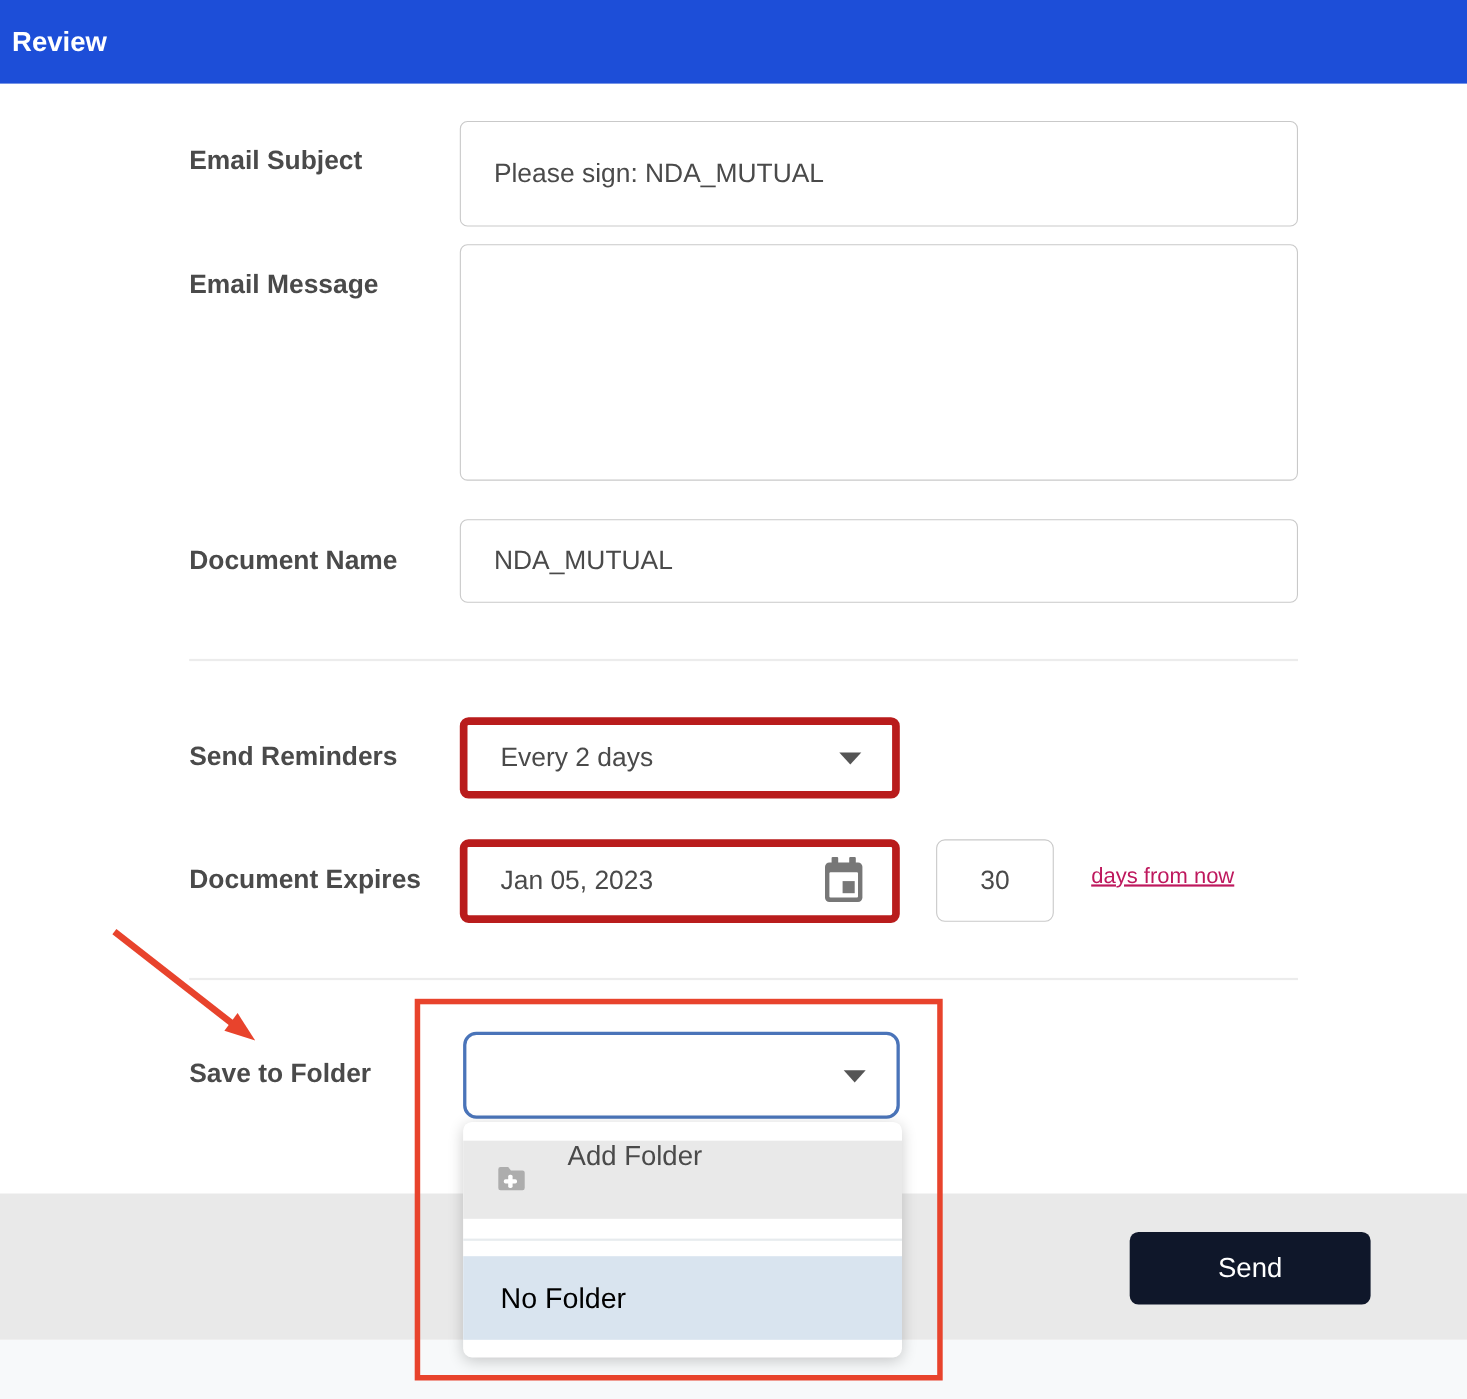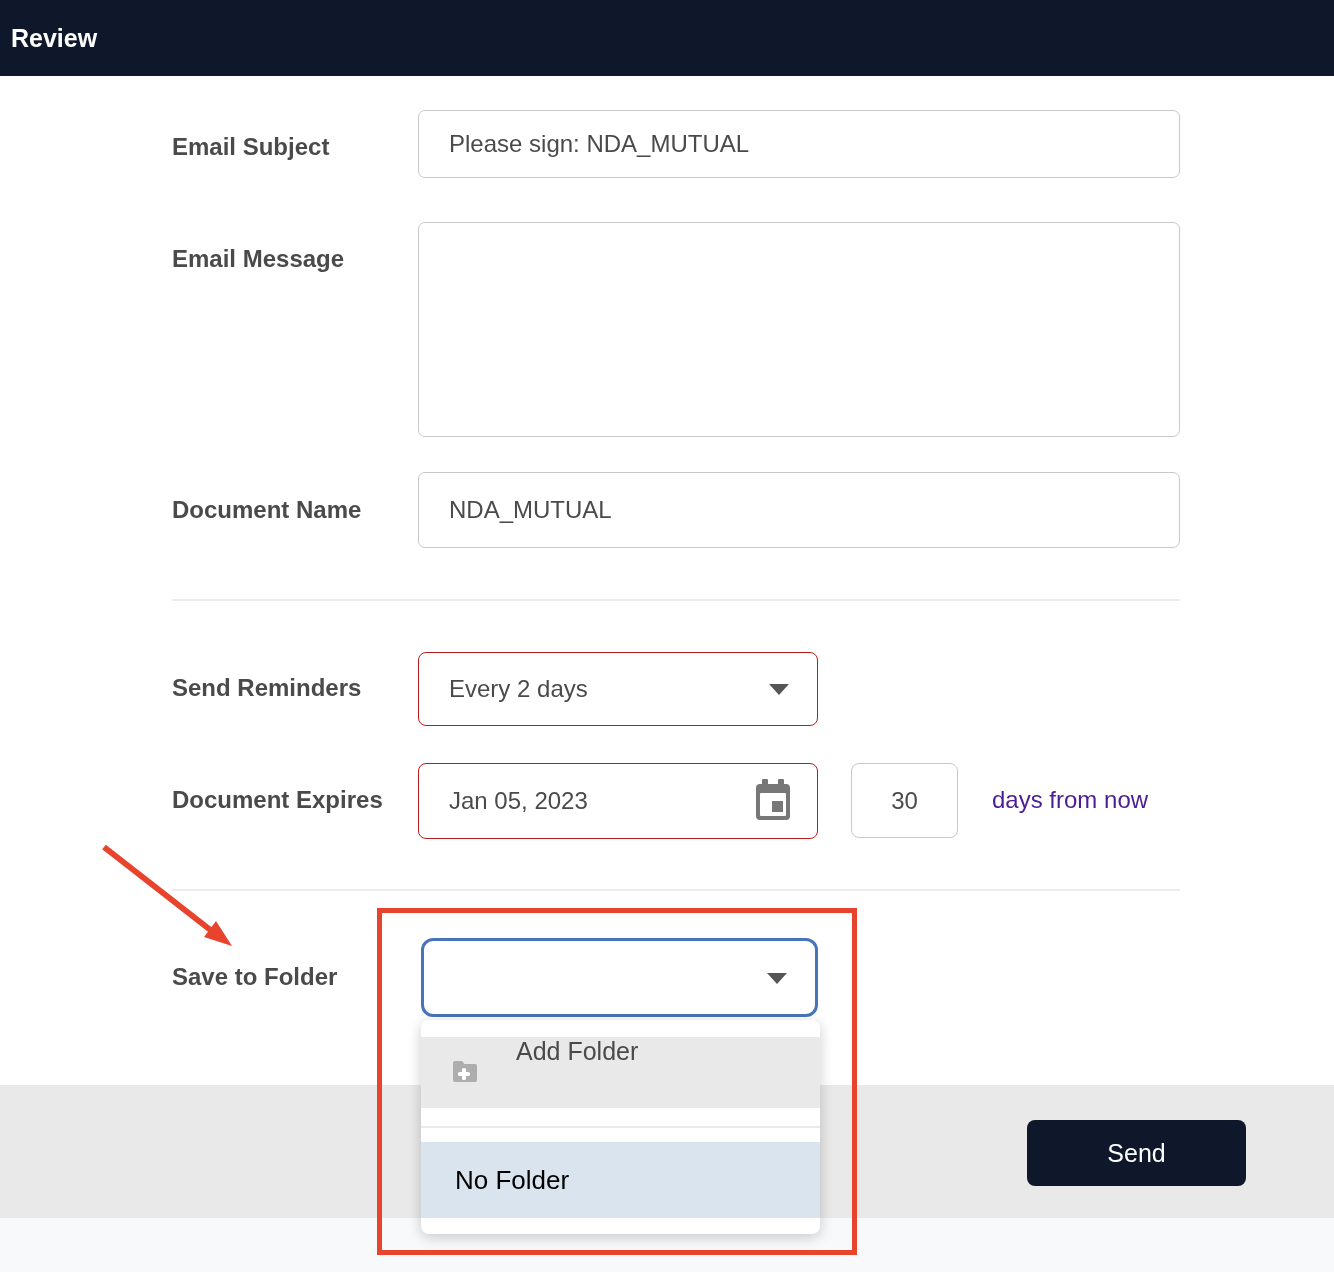--- a/index.html
+++ b/index.html
@@ -1,44 +1,44 @@
 <!DOCTYPE html>
 <html><head>
 <meta charset="utf-8">
 <style>
   html,body{margin:0;padding:0;}
   body{font-family:"Liberation Sans",sans-serif;background:#ffffff;}
   .screen{position:relative;width:1334px;height:1272px;background:#ffffff;overflow:hidden;}
 
   
-  .header{position:absolute;left:0;top:0;width:1334px;height:76px;background:#0f172a;}
+  .header{position:absolute;left:0;top:0;width:1334px;height:76px;background:#1d4ed8;}
   .header-title{position:absolute;left:11px;top:0;height:76px;line-height:76px;
     color:#ffffff;font-size:25px;font-weight:bold;}
 
   
   .flabel{position:absolute;left:172px;color:#4a4a4a;font-size:24px;font-weight:bold;}
 
   
   .tbox{position:absolute;left:418px;width:762px;background:#fff;border:1px solid #c9c9c9;
     border-radius:7px;box-sizing:border-box;font-family:"Liberation Sans",sans-serif;
     font-size:24px;color:#4a4a4a;padding:0 0 0 30px;outline:none;}
   .tarea{position:absolute;left:418px;width:762px;background:#fff;border:1px solid #c9c9c9;
     border-radius:7px;box-sizing:border-box;font-family:"Liberation Sans",sans-serif;
     font-size:24px;color:#4a4a4a;padding:18px 20px 18px 30px;resize:none;outline:none;}
 
   .divider{position:absolute;left:172px;width:1008px;height:0;border-top:2px solid #ececec;}
 
   
-  .selectbox{position:absolute;background:#fff;border:1px solid #b91c1c;border-radius:8px;
+  .selectbox{position:absolute;background:#fff;border:7px solid #b91c1c;border-radius:8px;
     box-sizing:border-box;display:flex;align-items:center;cursor:pointer;}
   .selectbox .sel-text{padding-left:30px;font-size:24px;color:#4a4a4a;}
   .caret{position:absolute;right:28px;top:50%;margin-top:-5px;width:0;height:0;
     border-left:10px solid transparent;border-right:10px solid transparent;border-top:11px solid #555;}
 
-  .suffix-text{position:absolute;color:#4c1d95;font-size:24px;}
+  .suffix-text{position:absolute;color:#be185d;font-size:20px;text-decoration:underline;}
 
   
   .footer-band{position:absolute;left:0;top:1085px;width:1334px;height:133px;background:#e9e9e9;}
   .footer-sub{position:absolute;left:0;top:1218px;width:1334px;height:54px;background:#f7f9fa;}
   .btn{position:absolute;top:1120px;height:66px;border:none;border-radius:8px;color:#fff;
     font-family:"Liberation Sans",sans-serif;font-size:25px;cursor:pointer;}
   .btn-back{left:45px;width:220px;background:#a9a9a9;}
   .btn-send{left:1027px;width:219px;background:#0f172a;}
 
   
@@ -66,21 +66,21 @@
 </head>
 <body>
 
 <div class="screen">
 
   <div class="header">
     <div class="header-title">Review</div>
   </div>
 
   <div class="flabel" style="top:133px;">Email Subject</div>
-  <input class="tbox" style="top: 110px; height: 68px;" type="text" value="Please sign: NDA_MUTUAL">
+  <input class="tbox" style="top: 110px; height: 96px;" type="text" value="Please sign: NDA_MUTUAL">
 
   <div class="flabel" style="top:245px;">Email Message</div>
   <textarea class="tarea" style="top: 222px; height: 215px;"></textarea>
 
   <div class="flabel" style="top:496px;">Document Name</div>
   <input class="tbox" style="top: 472px; height: 76px;" type="text" value="NDA_MUTUAL">
 
   <div class="divider" style="top:599px;"></div>
 
   <div class="flabel" style="top:674px;">Send Reminders</div>

